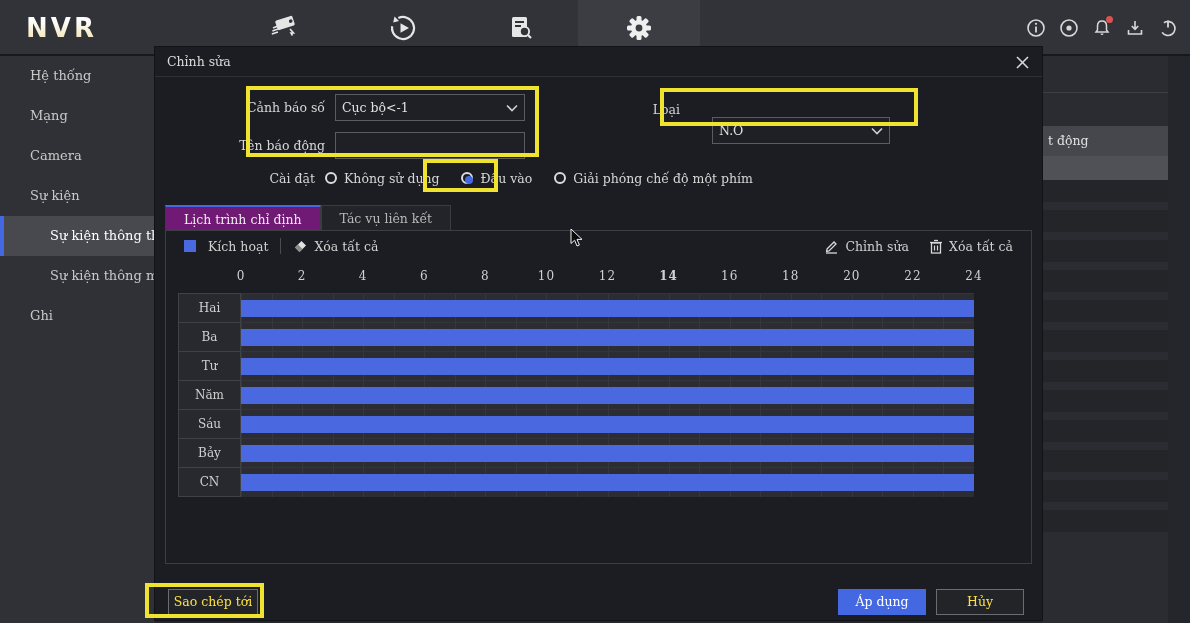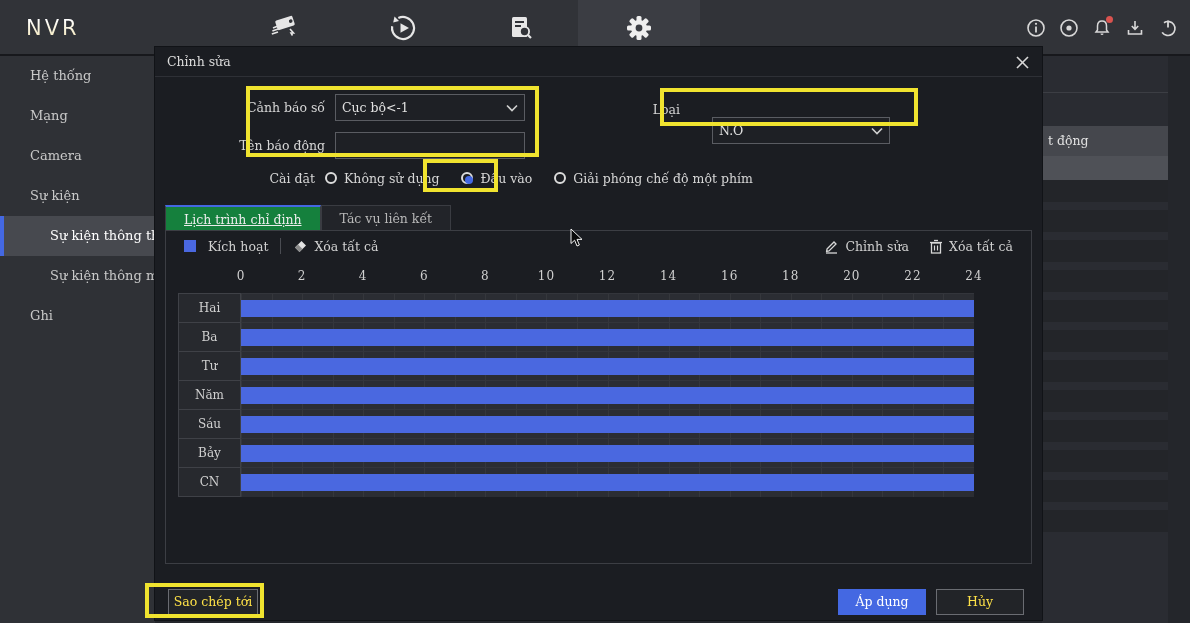--- a/index.html
+++ b/index.html
@@ -3,21 +3,21 @@
 <meta charset="utf-8">
 <style>
   * { margin:0; padding:0; box-sizing:border-box; }
   html,body { width:1190px; height:623px; background:#1f2127; overflow:hidden; }
   body { font-family:"DejaVu Serif","Liberation Serif",serif; font-size:12.5px; color:#d6d6d6; }
   .canvas { position:relative; width:1190px; height:623px; background:#24262c; }
 
   
   .topbar { position:absolute; left:0; top:0; width:1190px; height:56px; background:#313338; border-bottom:2px solid #17181c; z-index:2; }
   .logo { position:absolute; left:26px; top:0; height:56px; line-height:56px;
-          font-family:"DejaVu Sans","Liberation Sans",sans-serif; font-weight:normal; font-size:21px; letter-spacing:3px;
+          font-family:"DejaVu Sans","Liberation Sans",sans-serif; font-weight:bold; font-size:26px; letter-spacing:3px;
           background:linear-gradient(180deg,#ffffff 35%,#e7d27c 100%); -webkit-background-clip:text; background-clip:text; color:transparent; }
   .nav-item { position:absolute; top:0; height:56px; width:64px; display:flex; align-items:center; justify-content:center; cursor:pointer; }
   .nav-item.active { width:122px; background:#3b3d43; }
   .topstatus { position:absolute; right:10px; top:0; height:56px; display:flex; align-items:center; gap:9px; }
   .st-icon { position:relative; width:24px; height:24px; display:flex; align-items:center; justify-content:center; }
   .badge-dot { position:absolute; right:1px; top:0; width:7px; height:7px; border-radius:50%; background:var(--alarm-badge-red,#d9534f); }
 
   
   .sidebar { position:absolute; left:0; top:56px; width:155px; height:567px; background:#2f3136; z-index:2; }
   .side-item { position:relative; height:40px; line-height:40px; padding-left:30px; color:#c9c9c9; white-space:nowrap; overflow:hidden; cursor:pointer; font-size:13px; }
@@ -46,21 +46,21 @@
   .select .sel-value { flex:1; white-space:nowrap; overflow:hidden; }
   .txt-input { font-family:inherit; font-size:12.5px; padding:0 6px; outline:none; }
 
   .radio-row { position:absolute; left:170px; top:116px; height:30px; display:flex; align-items:center; gap:22px; }
   .radio { display:flex; align-items:center; gap:7px; cursor:pointer; white-space:nowrap; }
   .rdot { position:relative; width:12px; height:12px; border:2px solid #dcdcdc; border-radius:50%; background:#1b1d22; flex:0 0 auto; }
   .rdot.on::after { content:""; position:absolute; left:2px; top:2px; width:8px; height:8px; border-radius:50%; background:var(--accent-blue,#4468e2); }
 
   .tabs { position:absolute; left:10px; top:158px; height:25px; display:flex; }
   .tab { height:25px; line-height:25px; padding:0 18px; background:#222429; border:1px solid #3a3c42; border-bottom:none; color:#b8b8b8; cursor:pointer; white-space:nowrap; }
-  .tab.active { background:#15803d; border-top:2px solid var(--accent-blue,#4468e2); color:#ececec;text-decoration:underline; }
+  .tab.active { background:#701a75; border-top:2px solid var(--accent-blue,#4468e2); color:#ececec; }
 
   .content-box { position:absolute; left:10px; top:183px; width:867px; height:334px; border:1px solid #3c3e44; }
   .sched-toolbar { position:absolute; left:0; top:0; width:100%; height:30px; display:flex; align-items:center; padding:0 18px; gap:12px; color:#d0d0d0; }
   .legend-swatch { width:12px; height:12px; background:var(--bar-blue,#4a68e0); }
   .tool-sep { width:1px; height:16px; background:#4a4c52; }
   .toolbtn { display:flex; align-items:center; gap:6px; cursor:pointer; white-space:nowrap; }
   .tool-right { margin-left:auto; display:flex; align-items:center; gap:20px; }
 
   .sched-grid { position:absolute; left:12px; top:38px; width:796px; }
   .hour-axis { position:absolute; left:63px; top:0; width:733px; height:24px; }
@@ -315,21 +315,21 @@
 
       <div class="sched-grid">
         <div class="hour-axis">
             <span class="hour-label" style="left: 0%;">0</span>
             <span class="hour-label" style="left: 8.33333%;">2</span>
             <span class="hour-label" style="left: 16.6667%;">4</span>
             <span class="hour-label" style="left: 25%;">6</span>
             <span class="hour-label" style="left: 33.3333%;">8</span>
             <span class="hour-label" style="left: 41.6667%;">10</span>
             <span class="hour-label" style="left: 50%;">12</span>
-            <span class="hour-label" style="left: 58.3333%;">14</span>
+            <span class="hour-label" style="left: 58.3333%; font-weight: bold;">14</span>
             <span class="hour-label" style="left: 66.6667%;">16</span>
             <span class="hour-label" style="left: 75%;">18</span>
             <span class="hour-label" style="left: 83.3333%;">20</span>
             <span class="hour-label" style="left: 91.6667%;">22</span>
             <span class="hour-label" style="left: 100%;">24</span>
           </div>
         <div class="sched-rows">
             <div class="sched-row">
               <div class="day-label">Hai</div>
               <div class="day-track">

